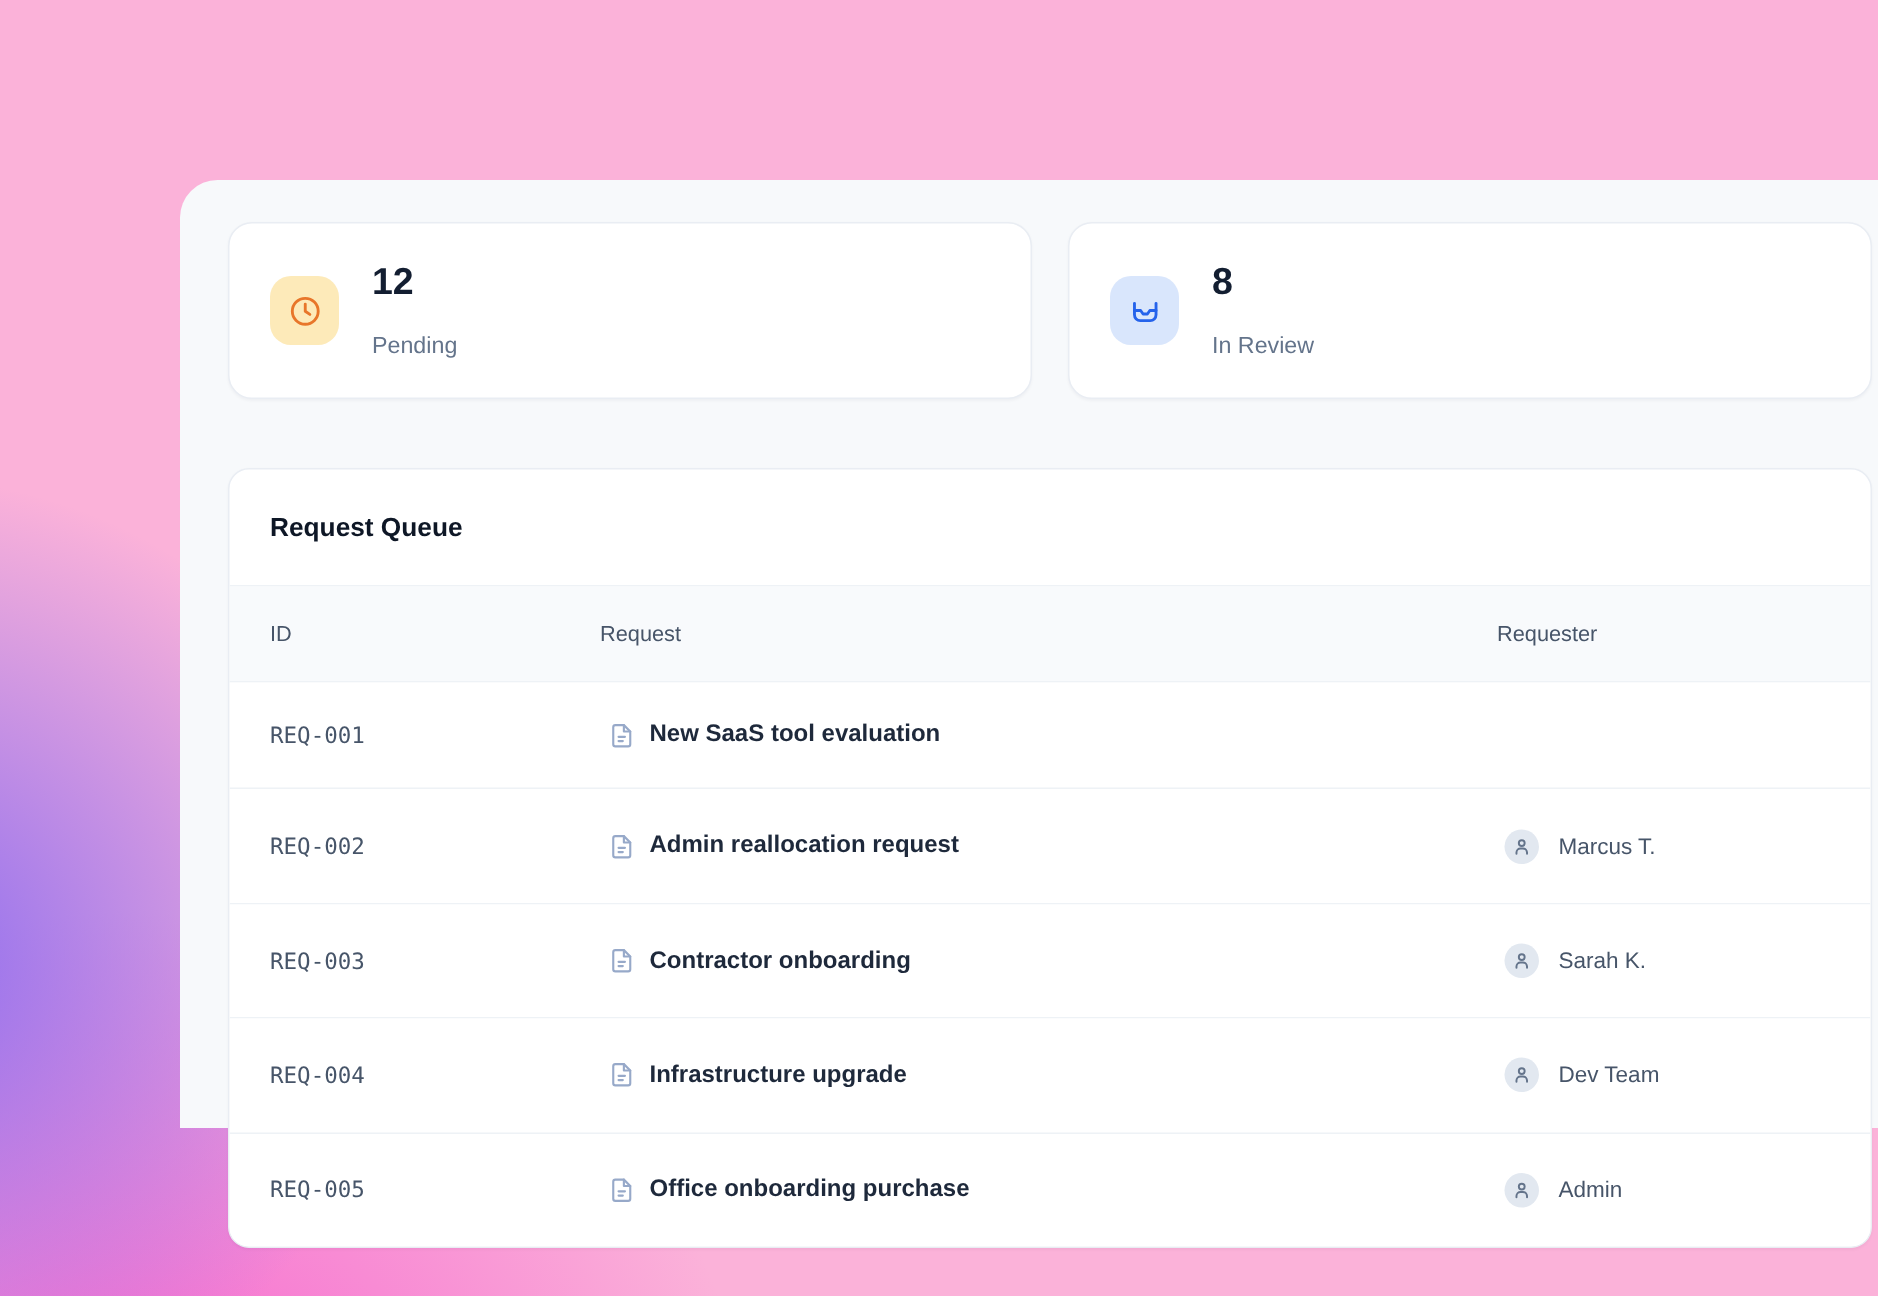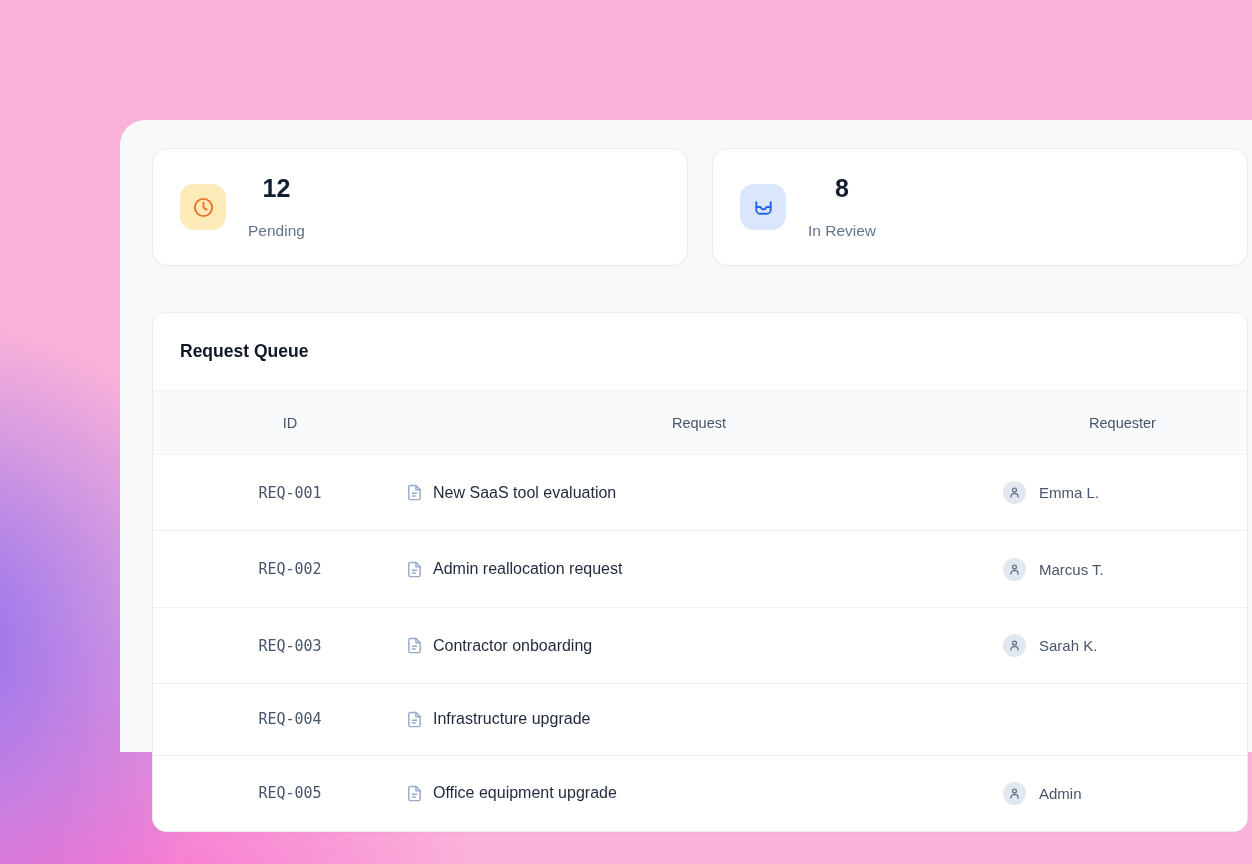--- a/index.html
+++ b/index.html
@@ -14,21 +14,21 @@
   }
   *{box-sizing:border-box; margin:0; padding:0;}
   html,body{width:1252px; height:864px; overflow:hidden;}
   body{
     font-family:"Liberation Sans","DejaVu Sans",sans-serif;
     background:
       radial-gradient(560px 520px at -6% 74%, var(--bg-purple) 0%, rgba(139,108,240,0) 62%),
       radial-gradient(660px 580px at 7% 112%, var(--bg-magenta) 0%, rgba(245,100,207,0) 62%),
       var(--bg-pink);
   }
-  .stage{position:relative; width:1252px; height:752px;text-align:center;}
+  .stage{position:relative; width:1252px; height:752px;}
   .panel{
     position:absolute; left:120px; top:120px; right:0; bottom:0;
     background:var(--panel-bg);
     border-top-left-radius:25px;
     padding:28px 0 0 32px;
   }
   
   .stats-row{display:flex; gap:24px;}
   .stat-card{
     width:536px; height:118px; flex:0 0 auto;
@@ -83,21 +83,21 @@
     border-bottom:1px solid var(--row-divider);
     background:var(--card-bg);
   }
   .trow:last-child{border-bottom:none;}
   .cell-id{
     font-family:"DejaVu Sans Mono","Liberation Mono",monospace;
     font-size:15px; color:var(--text-slate);
   }
   .cell-req{display:flex; align-items:center; gap:10px; padding-left:6px;}
   .doc{display:flex; color:var(--doc-icon); flex:0 0 auto;}
-  .req-text{font-size:16px; font-weight:400; color:var(--request-text);}
+  .req-text{font-size:16px; font-weight:700; color:var(--request-text);}
   .cell-who{display:flex; align-items:center; gap:13px; padding-left:5px;}
   .avatar{
     width:23px; height:23px; border-radius:50%;
     background:var(--avatar-bg); color:var(--avatar-icon);
     display:flex; align-items:center; justify-content:center; flex:0 0 auto;
   }
   .who-text{font-size:15px; color:var(--text-slate);}
 </style>
 </head>
 <body>
@@ -151,29 +151,20 @@
             <span class="doc">
               <svg width="17" height="17" viewBox="0 0 24 24" fill="none" stroke="currentColor" stroke-width="2" stroke-linecap="round" stroke-linejoin="round">
                 <path d="M14 2H6a2 2 0 0 0-2 2v16a2 2 0 0 0 2 2h12a2 2 0 0 0 2-2V8z"></path>
                 <path d="M14 2v6h6"></path>
                 <path d="M9 13h6"></path>
                 <path d="M9 17h4"></path>
               </svg>
             </span>
             <span class="req-text">New SaaS tool evaluation</span>
           </div>
-          <div class="cell-who">
-            <span class="avatar">
-              <svg width="13" height="13" viewBox="0 0 24 24" fill="none" stroke="currentColor" stroke-width="2.4" stroke-linecap="round" stroke-linejoin="round">
-                <circle cx="12" cy="7.5" r="3.6"></circle>
-                <path d="M5.5 20.5v-1.4a5 5 0 0 1 5-5h3a5 5 0 0 1 5 5v1.4"></path>
-              </svg>
-            </span>
-            <span class="who-text">Emma L.</span>
-          </div>
         </div>
 
         <div class="trow grid-cols">
           <div class="cell-id">REQ-002</div>
           <div class="cell-req">
             <span class="doc">
               <svg width="17" height="17" viewBox="0 0 24 24" fill="none" stroke="currentColor" stroke-width="2" stroke-linecap="round" stroke-linejoin="round">
                 <path d="M14 2H6a2 2 0 0 0-2 2v16a2 2 0 0 0 2 2h12a2 2 0 0 0 2-2V8z"></path>
                 <path d="M14 2v6h6"></path>
                 <path d="M9 13h6"></path>
@@ -223,34 +214,43 @@
             <span class="doc">
               <svg width="17" height="17" viewBox="0 0 24 24" fill="none" stroke="currentColor" stroke-width="2" stroke-linecap="round" stroke-linejoin="round">
                 <path d="M14 2H6a2 2 0 0 0-2 2v16a2 2 0 0 0 2 2h12a2 2 0 0 0 2-2V8z"></path>
                 <path d="M14 2v6h6"></path>
                 <path d="M9 13h6"></path>
                 <path d="M9 17h4"></path>
               </svg>
             </span>
             <span class="req-text">Infrastructure upgrade</span>
           </div>
+          <div class="cell-who">
+            <span class="avatar">
+              <svg width="13" height="13" viewBox="0 0 24 24" fill="none" stroke="currentColor" stroke-width="2.4" stroke-linecap="round" stroke-linejoin="round">
+                <circle cx="12" cy="7.5" r="3.6"></circle>
+                <path d="M5.5 20.5v-1.4a5 5 0 0 1 5-5h3a5 5 0 0 1 5 5v1.4"></path>
+              </svg>
+            </span>
+            <span class="who-text">Dev Team</span>
+          </div>
         </div>
 
         <div class="trow grid-cols">
           <div class="cell-id">REQ-005</div>
           <div class="cell-req">
             <span class="doc">
               <svg width="17" height="17" viewBox="0 0 24 24" fill="none" stroke="currentColor" stroke-width="2" stroke-linecap="round" stroke-linejoin="round">
                 <path d="M14 2H6a2 2 0 0 0-2 2v16a2 2 0 0 0 2 2h12a2 2 0 0 0 2-2V8z"></path>
                 <path d="M14 2v6h6"></path>
                 <path d="M9 13h6"></path>
                 <path d="M9 17h4"></path>
               </svg>
             </span>
-            <span class="req-text">Office equipment upgrade</span>
+            <span class="req-text">Office onboarding purchase</span>
           </div>
           <div class="cell-who">
             <span class="avatar">
               <svg width="13" height="13" viewBox="0 0 24 24" fill="none" stroke="currentColor" stroke-width="2.4" stroke-linecap="round" stroke-linejoin="round">
                 <circle cx="12" cy="7.5" r="3.6"></circle>
                 <path d="M5.5 20.5v-1.4a5 5 0 0 1 5-5h3a5 5 0 0 1 5 5v1.4"></path>
               </svg>
             </span>
             <span class="who-text">Admin</span>
           </div>

